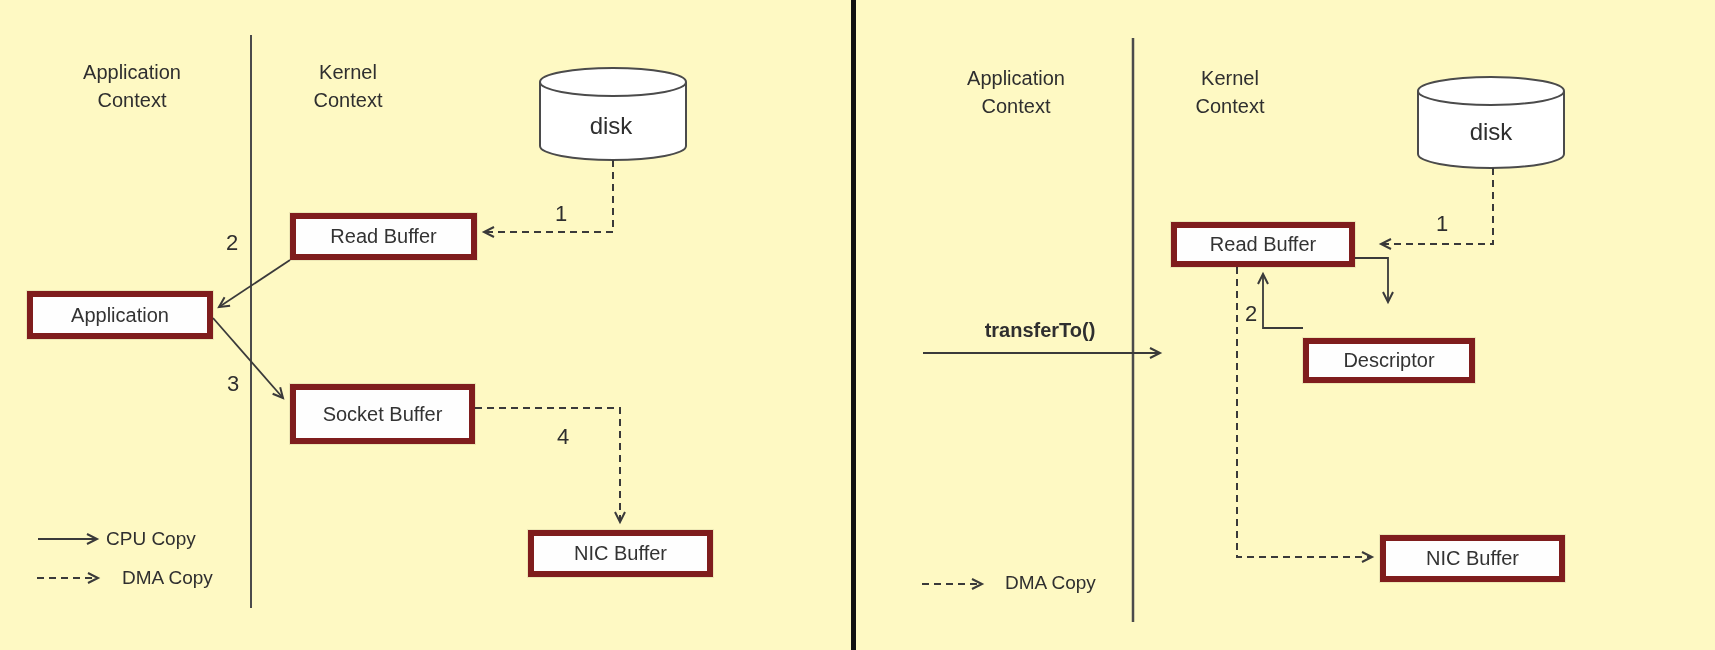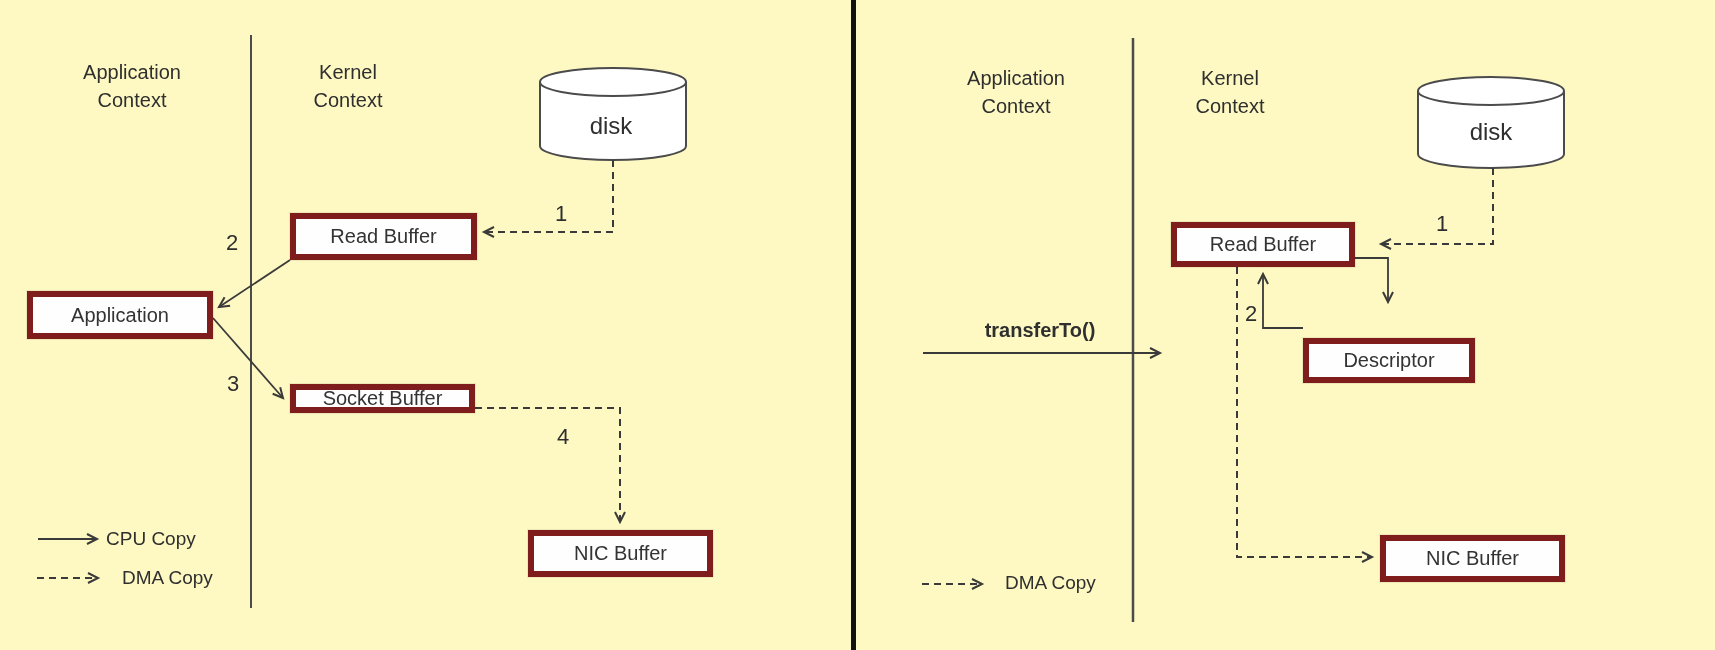--- a/index.html
+++ b/index.html
@@ -69,21 +69,21 @@
   </svg>
 
   <div class="ctx" style="left:47px;top:58px;">Application
 Context</div>
   <div class="ctx" style="left:263px;top:58px;">Kernel
 Context</div>
   <div class="disk-label" style="left:561px;top:112px;">disk</div>
 
   <div class="node" style="left:27px;top:291px;width:186px;height:48px;">Application</div>
   <div class="node" style="left:290px;top:213px;width:187px;height:47px;">Read Buffer</div>
-  <div class="node" style="left:290px;top:384px;width:185px;height:29px;">Socket Buffer</div>
+  <div class="node" style="left:290px;top:384px;width:185px;height:60px;">Socket Buffer</div>
   <div class="node" style="left:528px;top:530px;width:185px;height:47px;">NIC Buffer</div>
 
   <div class="step" style="left:548px;top:201px;">1</div>
   <div class="step" style="left:219px;top:230px;">2</div>
   <div class="step" style="left:220px;top:371px;">3</div>
   <div class="step" style="left:550px;top:424px;">4</div>
 
   <div class="legend-label" style="left:106px;top:528px;">CPU Copy</div>
   <div class="legend-label" style="left:122px;top:567px;">DMA Copy</div>
 

